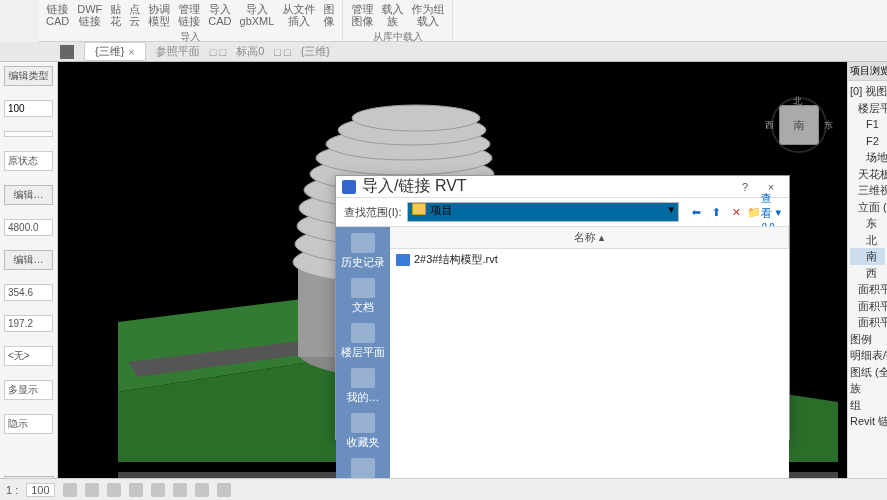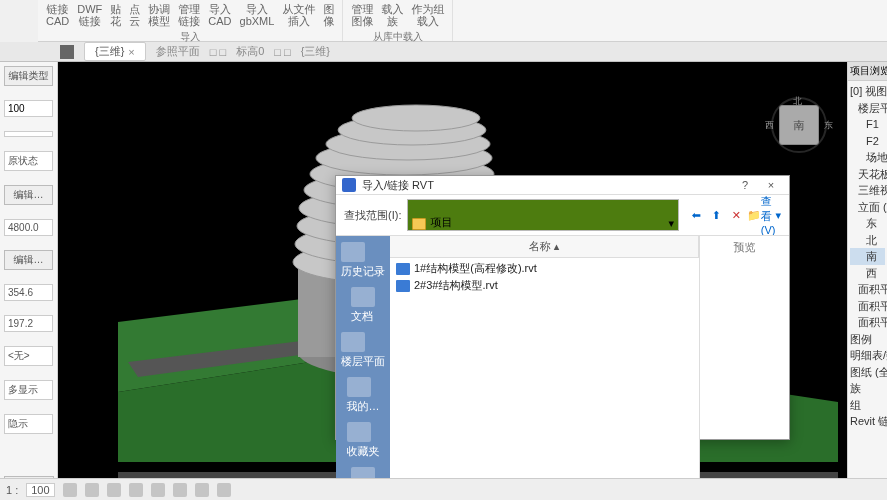--- a/index.html
+++ b/index.html
@@ -46,32 +46,32 @@
 
 .bottombar { position:absolute; left:0; right:0; bottom:0; height:22px; background:#eee; border-top:1px solid #ccc; display:flex; align-items:center; padding:0 6px; font-size:10px; color:#555; gap:8px;}
 .bottombar .scale { border:1px solid #ccc; background:#fff; padding:0 4px;}
 .bottombar .ico { width:14px; height:14px; background:#888; border-radius:2px; opacity:.4;}
 .apply-btn { position:absolute; left:4px; bottom:4px; width:50px; border:1px solid #bbb; background:#eee; font-size:10px; text-align:center; padding:2px; cursor:pointer;}
 
 
 .dialog { position:absolute; left:335px; top:175px; width:455px; height:265px; background:#fff; border:1px solid #999; box-shadow:0 3px 12px rgba(0,0,0,.3); display:flex; flex-direction:column; }
 .dialog .titlebar { height:22px; background:#fff; border-bottom:1px solid #ddd; display:flex; align-items:center; padding:0 6px; gap:6px; }
 .dialog .titlebar .ticon { width:14px; height:14px; background:#36c; border-radius:2px; }
-.dialog .titlebar .ttext { flex:1; font-size:11px; color:#333; }
+.dialog .titlebar .ttext { flex:1; font-size:16px; color:#333; }
 .dialog .titlebar .sys { display:flex; gap:2px;}
 .dialog .titlebar .sysbtn { width:24px; height:18px; display:flex; align-items:center; justify-content:center; color:#555; cursor:pointer;}
 .dialog .pathrow { padding:4px 8px; display:flex; align-items:center; gap:6px; font-size:10px; }
 .dialog .pathrow label { color:#444; }
-.dialog .pathrow .pathbox { flex:1; display:flex; align-items:flex-end; border:1px solid #bbb; background:#4d7c0f; height:32px; padding:0 4px; gap:4px;}
+.dialog .pathrow .pathbox { flex:1; display:flex; align-items:flex-start; border:1px solid #bbb; background:#0369a1; height:20px; padding:0 4px; gap:4px;}
 .dialog .pathrow .foldico { width:14px; height:12px; background:#f6c955; border:1px solid #c79a20; border-radius:1px;}
 .dialog .pathrow .toolicons { display:flex; gap:4px;}
 .dialog .pathrow .ti { width:16px; height:16px; display:flex; align-items:center; justify-content:flex-end; color:#06c; cursor:pointer;}
 .dialog .body { flex:1; display:flex; border-top:1px solid #ddd; }
 .dialog .places { width:54px; background:#6a8fbf; display:flex; flex-direction:column; align-items:center; padding:6px 0; gap:8px; color:#fff; font-size:10px;}
-.dialog .places .place { display:flex; flex-direction:column; align-items:flex-start; gap:2px; cursor:pointer;}
+.dialog .places .place { display:flex; flex-direction:column; align-items:center; gap:2px; cursor:pointer;}
 .dialog .places .pi { width:24px; height:20px; background:rgba(255,255,255,.3); border-radius:2px;}
 .dialog .filelist { flex:1; background:#fff; position:relative; display:flex; flex-direction:column;}
 .dialog .filelist .hdr { display:flex; border-bottom:1px solid #ddd; font-size:10px; color:#555; background:#f7f7f7;text-align:center;}
 .dialog .filelist .hdr .col { padding:3px 6px; border-right:1px solid #ddd;}
 .dialog .filelist .rows { flex:1; overflow:auto; padding:2px 0;}
 .dialog .filelist .row { display:flex; align-items:center; gap:4px; padding:1px 6px; font-size:10px; color:#222; cursor:pointer;}
 .dialog .filelist .row .fi { width:14px; height:12px; background:#3a7bd5; border-radius:1px;}
 .dialog .preview { width:90px; border-left:1px solid #ddd; display:flex; align-items:flex-start; justify-content:center; color:#777; font-size:10px; padding-top:4px;}
 .dialog .fieldsrow { border-top:1px solid #ddd; padding:4px 8px; background:#f7f7f7;}
 
@@ -291,30 +291,23 @@
           <span>桌面</span>
         </div>
       </div>
     <div class="filelist">
       <div class="hdr">
         <div class="col" style="flex:1"><span>名称</span> <span>▴</span></div>
       </div>
       <div class="rows" id="filerows">
           <div class="row">
             <span class="fi"></span>
-            <span>1#结构模型(高程修改).rvt</span>
-          </div>
-          <div class="row">
-            <span class="fi"></span>
             <span>2#3#结构模型.rvt</span>
           </div>
         </div>
-    </div>
-    <div class="preview">
-      <span>预览</span>
     </div>
   </div>
   <div class="fieldsrow">
     
     
     
   </div>
 
 </div>
 

